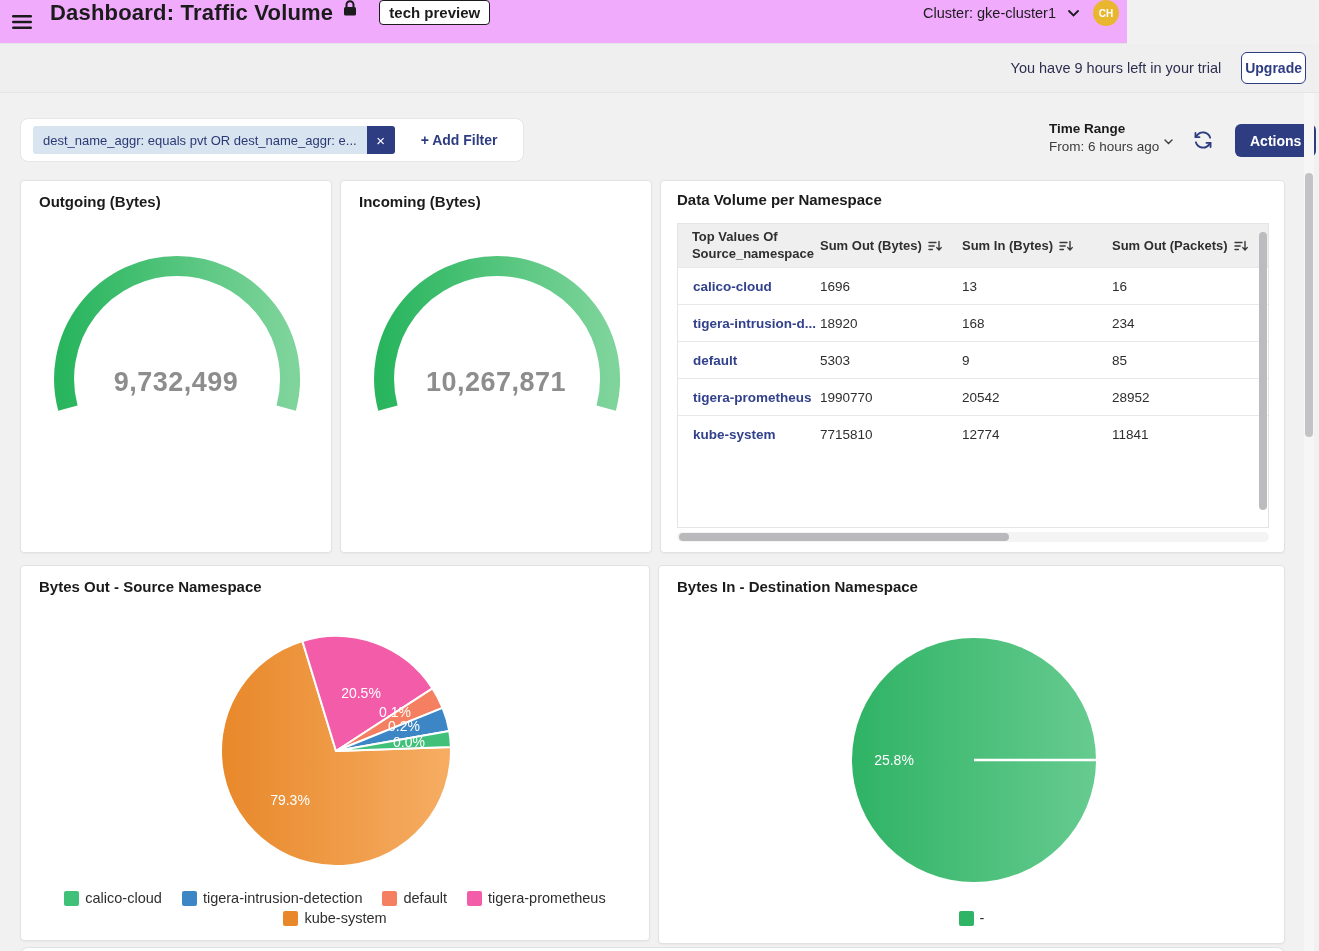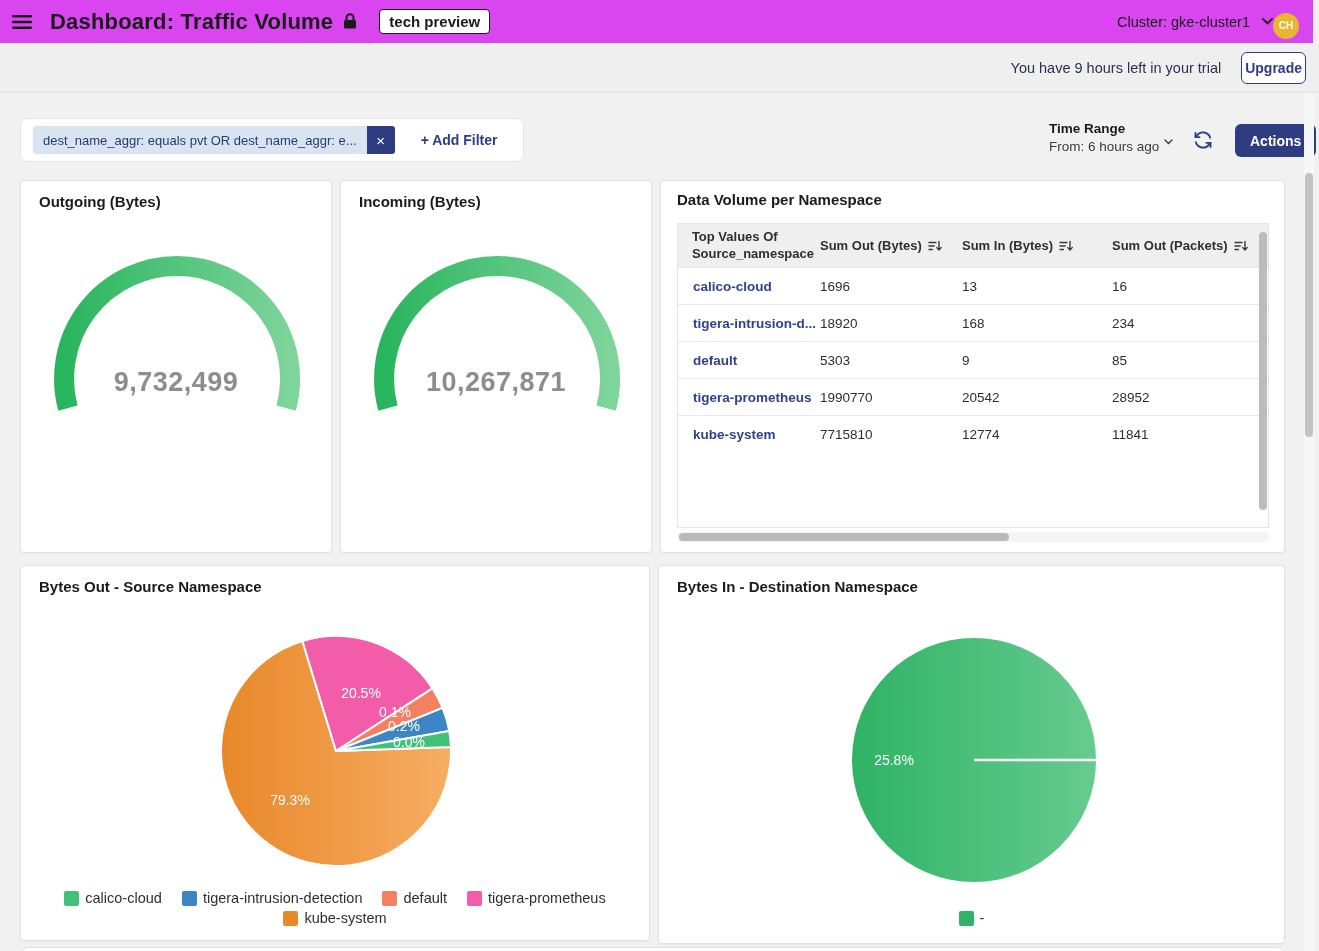--- a/index.html
+++ b/index.html
@@ -1,30 +1,30 @@
 <!DOCTYPE html>
 <html><head>
 <meta charset="utf-8">
 <style>
   * { margin:0; padding:0; box-sizing:border-box; }
   html,body { width:1319px; height:951px; overflow:hidden; }
   body { font-family:"Liberation Sans", sans-serif; background:#f1f1f2; color:#1b1b1b; }
 
   
-  .appbar { position:absolute; left:0; top:0; width:1313px; height:44px; background:#d946ef;
-            border-bottom:1px solid #e4e4e6; display:flex; align-items:center; z-index:5; }
+  .appbar { position:absolute; left:0; top:0; width:1127px; height:44px; background:#f0abfc;
+            border-bottom:1px solid #e4e4e6; display:flex; align-items:flex-start; z-index:5; }
   .burger { width:44px; height:44px; display:flex; align-items:center; justify-content:center; cursor:pointer; }
   .app-title { font-size:22px; font-weight:700; letter-spacing:.2px; margin-left:6px; }
   .lock { margin-left:10px; display:flex; align-items:center; }
   .badge { margin-left:22px; font-size:15px; font-weight:600; border:1px solid #1b1b1b;
            border-radius:4px; padding:3px 9px; background:#fff; }
-  .appbar-right { margin-left:auto; display:flex; align-items:center; padding-right:14px; gap:0; }
+  .appbar-right { margin-left:auto; display:flex; align-items:center; padding-right:8px; gap:14px; }
   .cluster { display:flex; align-items:center; gap:12px; font-size:14.5px; cursor:pointer; }
   .avatar { width:26px; height:26px; border-radius:50%; background:#e9b62f; color:#fff; font-size:10px;
-            font-weight:700; display:flex; align-items:center; justify-content:center; cursor:pointer;margin-top:8px; }
+            font-weight:700; display:flex; align-items:center; justify-content:center; cursor:pointer; }
 
   
   .trial { position:absolute; left:0; top:44px; width:1319px; height:49px; background:#efeff0;
            border-bottom:1px solid #e5e5e7; display:flex; align-items:center; justify-content:flex-end;
            gap:20px; padding-right:13px; }
   .trial-msg { font-size:14.5px; color:#2c2f4e; }
   .btn-upgrade { background:#fff; border:1.5px solid #2e3d82; color:#2e3d82; font-weight:600;
                  font-size:14px; border-radius:6px; padding:7px 3px; cursor:pointer;
                  font-family:"Liberation Sans", sans-serif; }
 

